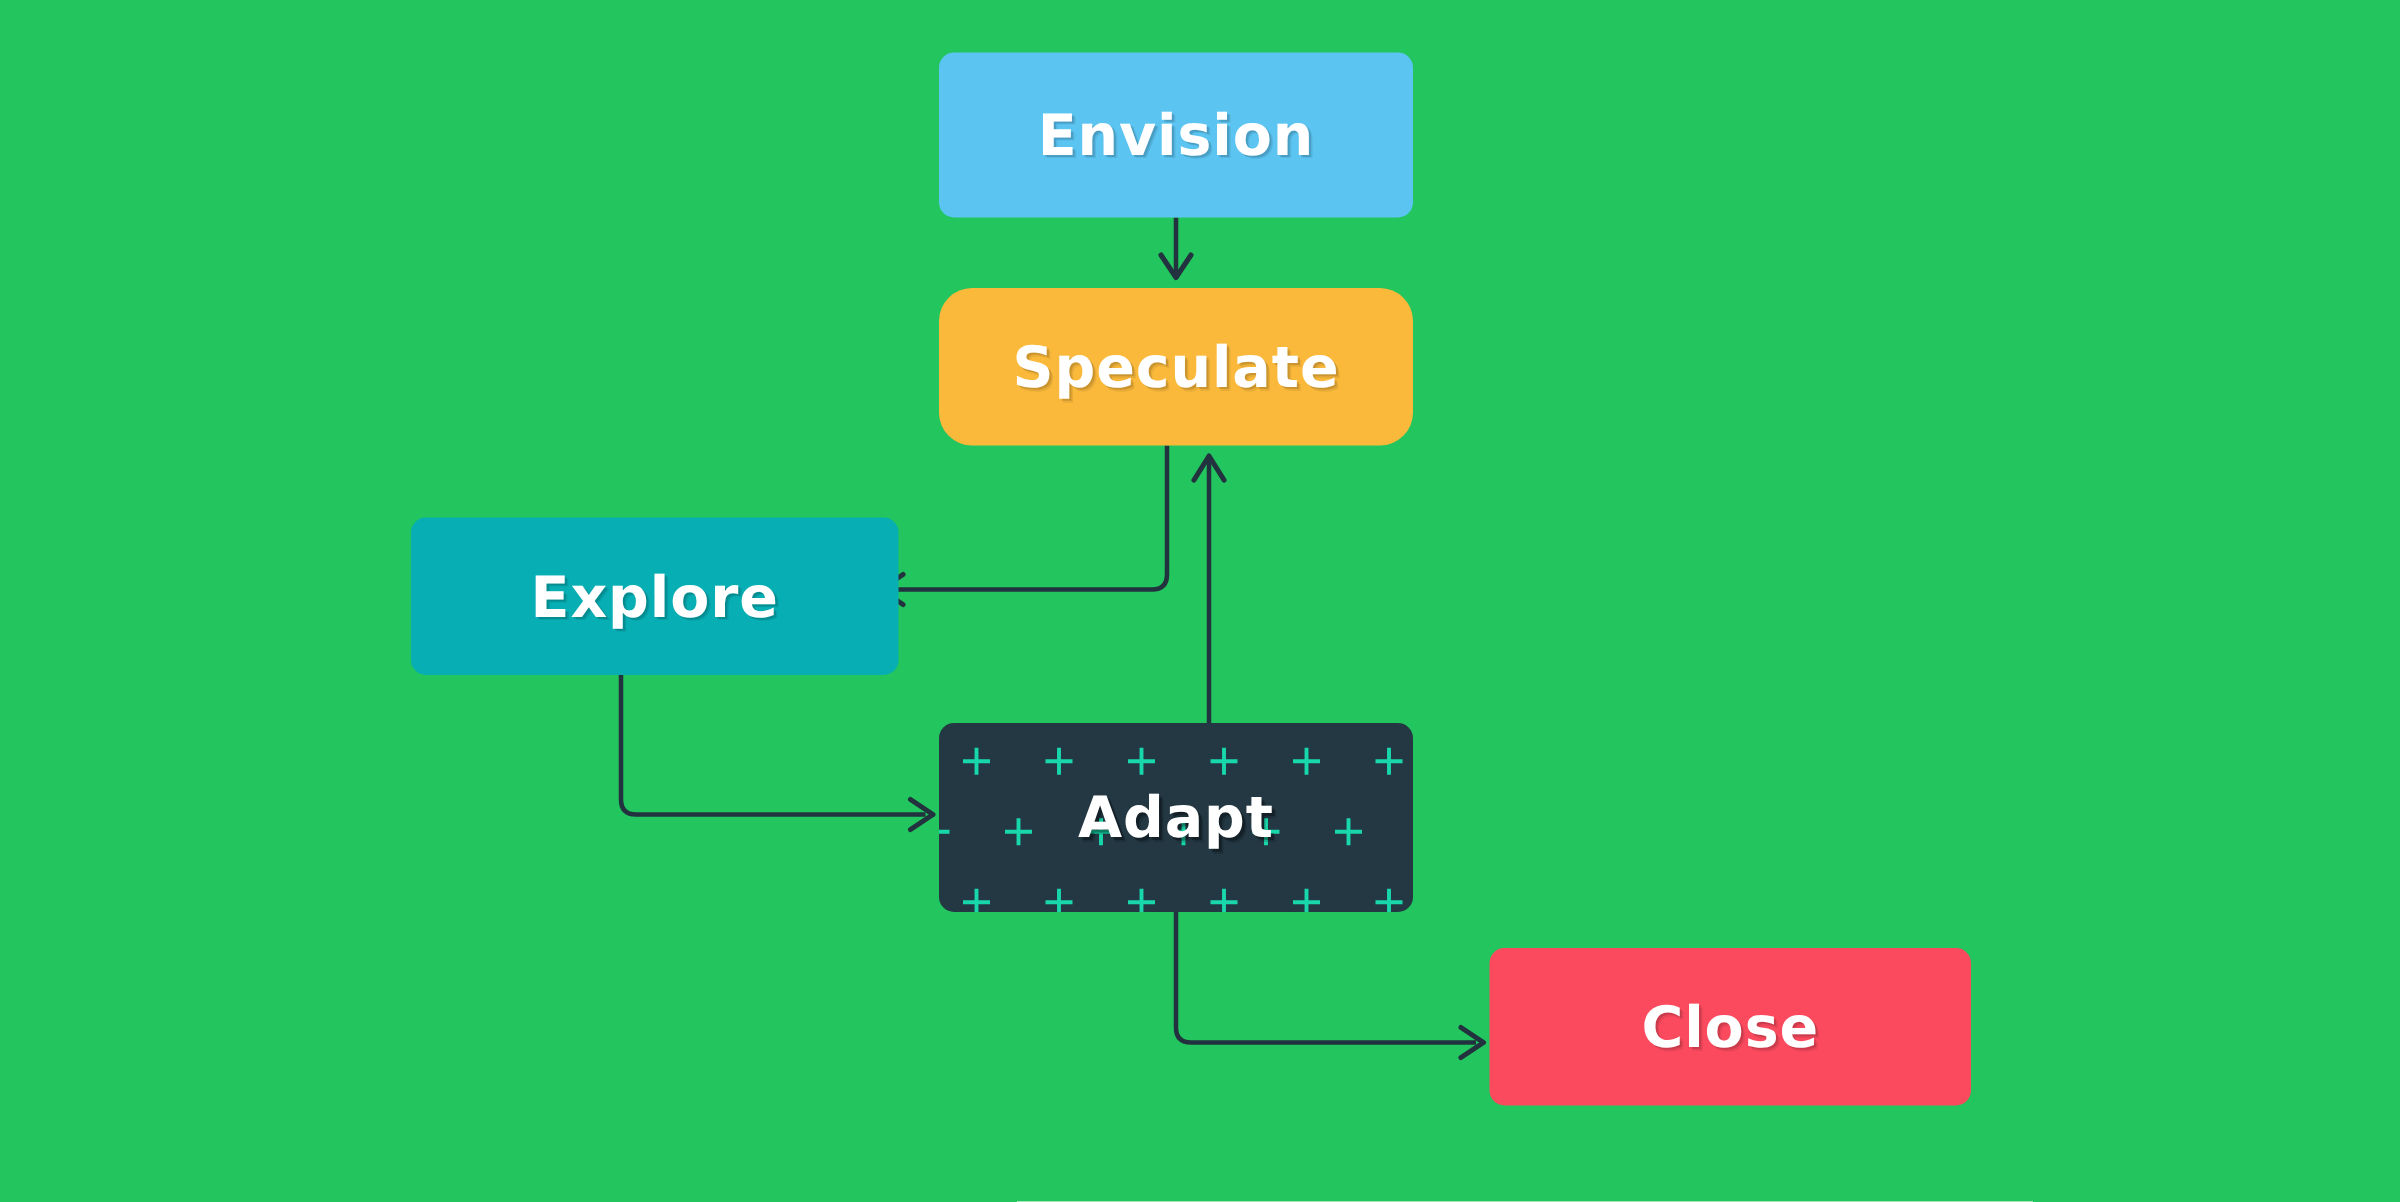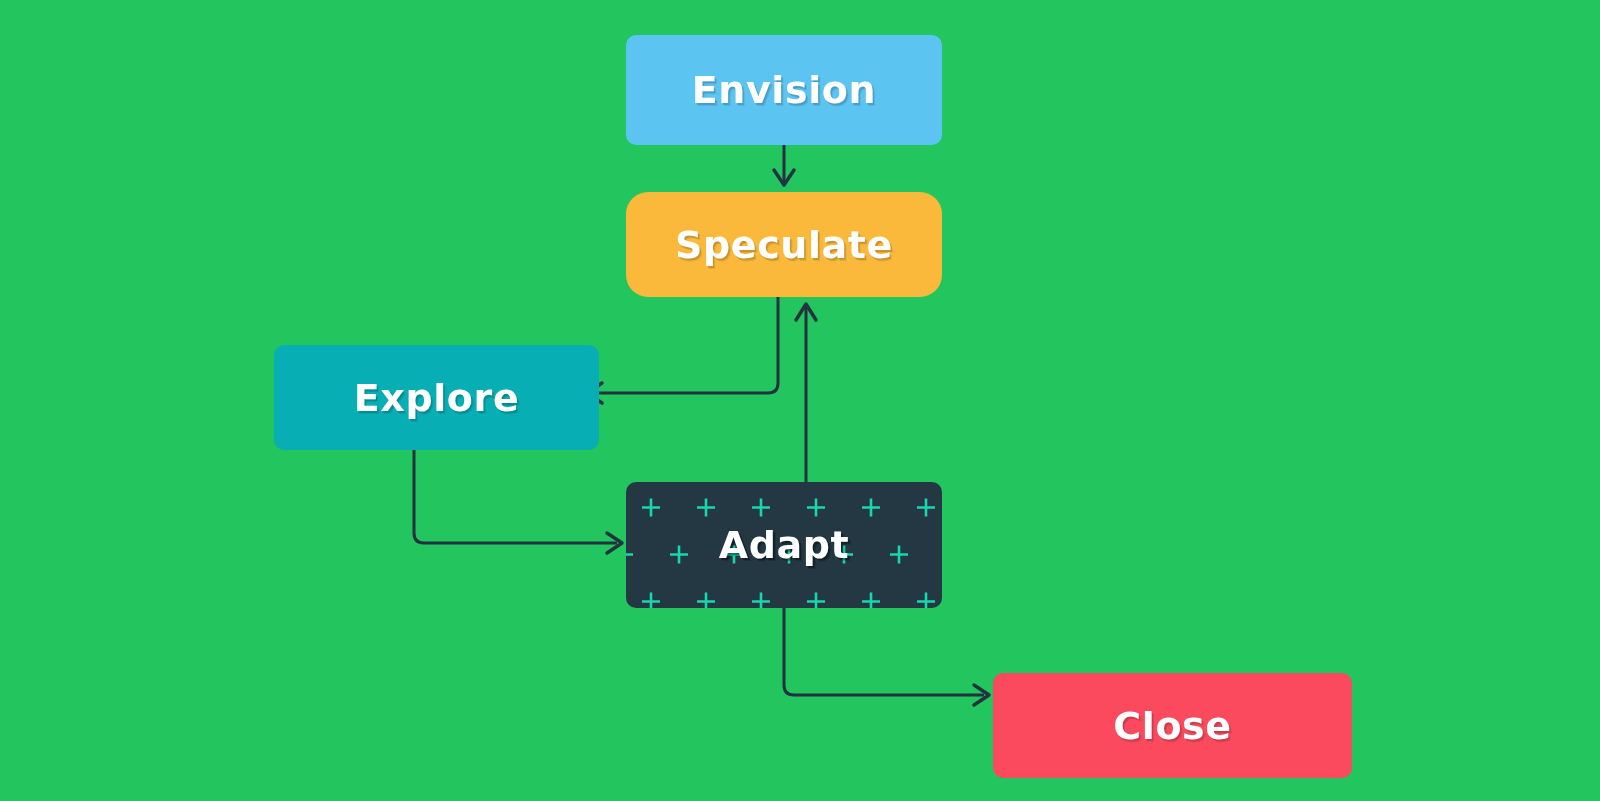--- a/index.html
+++ b/index.html
@@ -151,17 +151,17 @@
         <path d="M44,156 L62,156 M53,147 L53,165" stroke="#18d8ab" stroke-width="2.6" stroke-linecap="butt" fill="none"></path>
         <path d="M99,156 L117,156 M108,147 L108,165" stroke="#18d8ab" stroke-width="2.6" stroke-linecap="butt" fill="none"></path>
         <path d="M154,156 L172,156 M163,147 L163,165" stroke="#18d8ab" stroke-width="2.6" stroke-linecap="butt" fill="none"></path>
         <path d="M209,156 L227,156 M218,147 L218,165" stroke="#18d8ab" stroke-width="2.6" stroke-linecap="butt" fill="none"></path>
         <path d="M264,156 L282,156 M273,147 L273,165" stroke="#18d8ab" stroke-width="2.6" stroke-linecap="butt" fill="none"></path>
         <path d="M319,156 L337,156 M328,147 L328,165" stroke="#18d8ab" stroke-width="2.6" stroke-linecap="butt" fill="none"></path>
       </svg>
     <span class="node-label" style="color: rgb(255, 255, 255);">Adapt</span>
   </div>
 
-  <div class="node" id="node-close" style="left: 993px; top: 673px; width: 359px; height: 105px; background: rgb(251, 74, 94);">
+  <div class="node" id="node-close" style="left: 993px; top: 632px; width: 321px; height: 105px; background: rgb(251, 74, 94);">
     <span class="node-label" style="color: rgb(255, 255, 255);">Close</span>
   </div>
 
 </div>
 
 </body></html>

